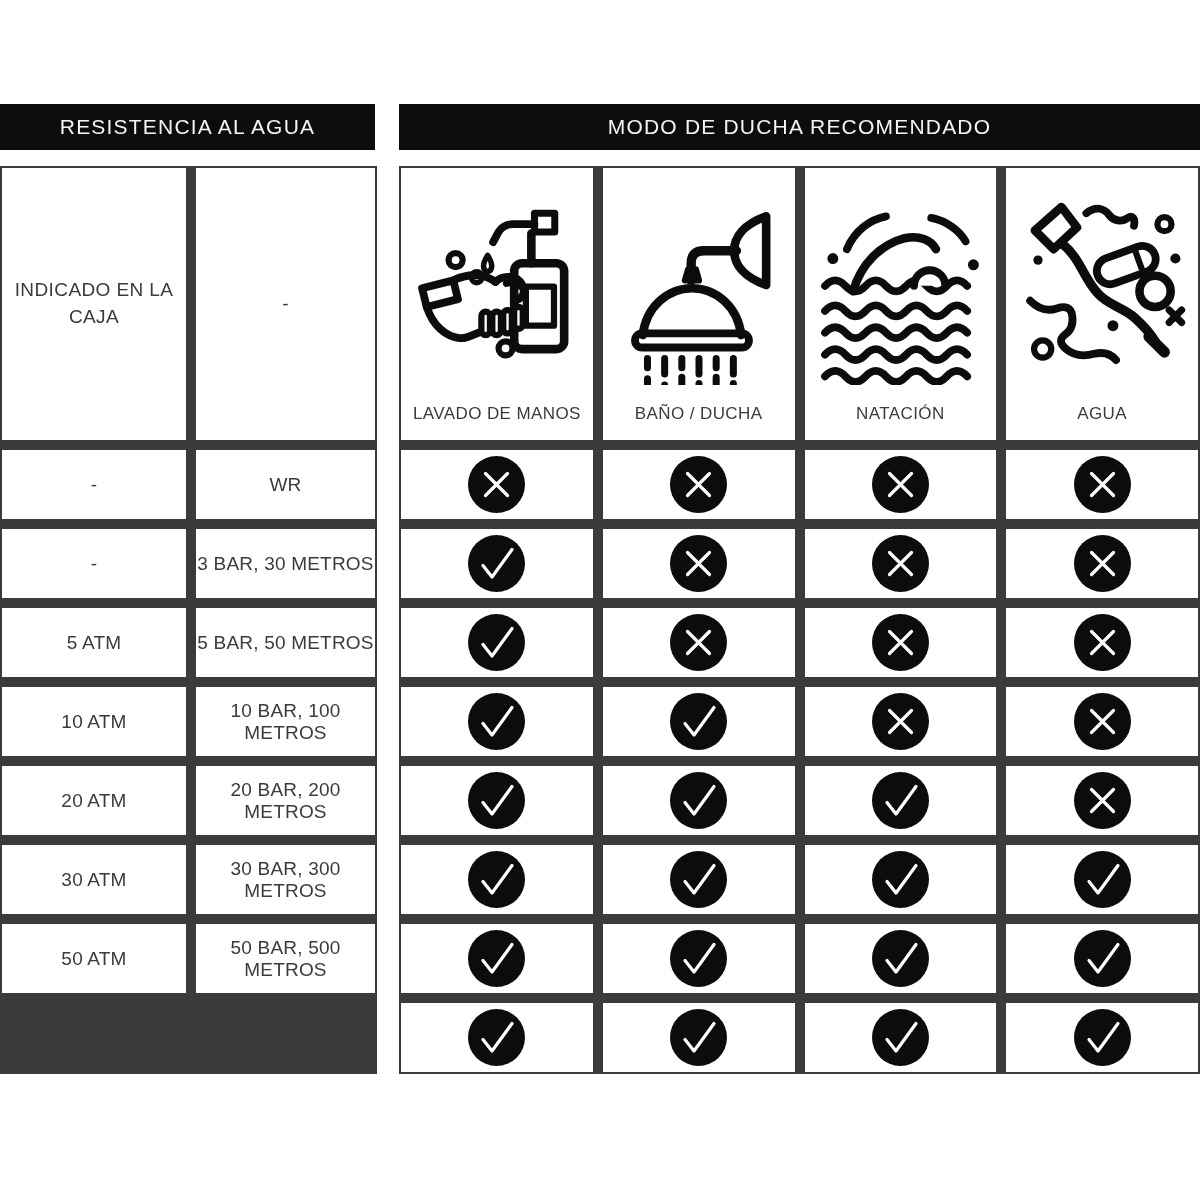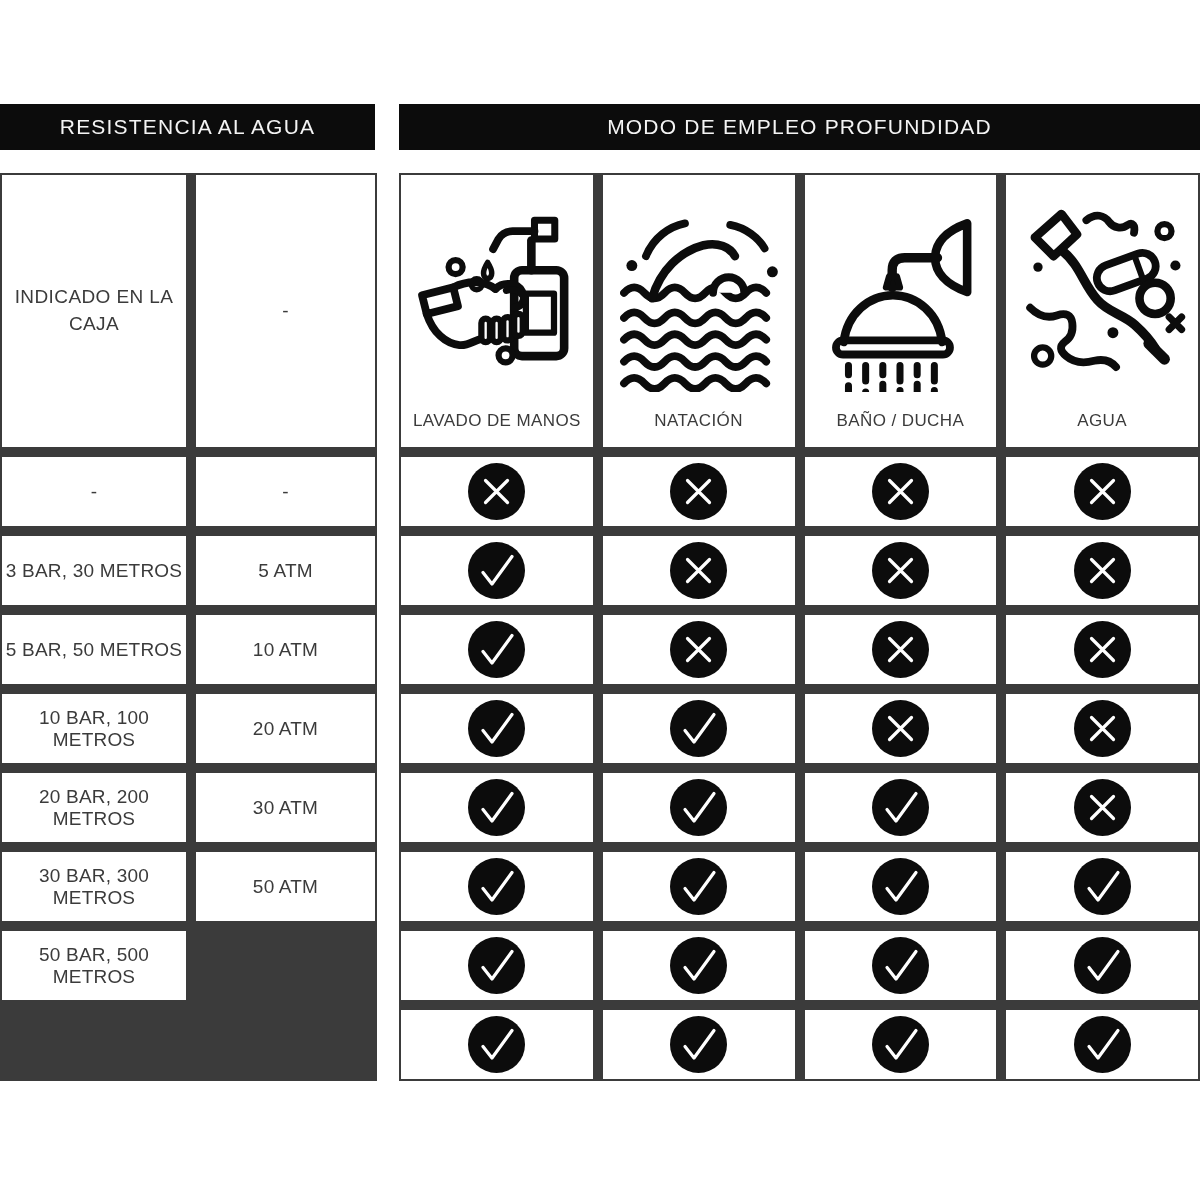--- a/index.html
+++ b/index.html
@@ -5,21 +5,21 @@
   html,body{margin:0;padding:0;background:#ffffff;}
   body{width:1200px;height:1200px;font-family:"Liberation Sans",sans-serif;}
   .canvas{position:relative;width:1200px;height:1200px;background:#fff;overflow:hidden;}
 
   .bar{position:absolute;top:104px;height:46px;background:#0c0c0c;color:#f4f4f4;
        display:flex;align-items:center;justify-content:center;
        font-size:21px;letter-spacing:1.2px;font-weight:400;}
   .bar-left{left:0;width:375px;}
   .bar-right{left:399px;width:801px;}
 
-  .tbl{position:absolute;top:173px;height:908px;display:grid;gap:10px;
+  .tbl{position:absolute;top:166px;height:908px;display:grid;gap:10px;
        background:#3b3b3b;border:2px solid #3b3b3b;box-sizing:border-box;}
   .tbl-left{left:0;width:377px;grid-template-columns:184px 1fr;grid-template-rows:272px repeat(8,1fr);}
   .tbl-right{left:399px;width:801px;grid-template-columns:repeat(4,1fr);grid-template-rows:272px repeat(8,1fr);}
 
   .cell{background:#fff;display:flex;align-items:center;justify-content:center;
         color:#3b3b3b;font-size:19px;text-align:center;}
   .head-cell{line-height:1.4;padding:0 10px;letter-spacing:0.4px;}
   .body-cell{letter-spacing:0.2px;}
 
   .icon-cell{flex-direction:column;align-items:stretch;justify-content:flex-start;}
@@ -30,27 +30,28 @@
 
   .mark-cell svg{display:block;}
 </style>
 </head>
 <body>
 
 <div class="canvas">
 
   <div class="bar bar-left">RESISTENCIA AL AGUA</div>
 
-  <div class="bar bar-right">MODO DE EMPLEO PROFUNDIDAD</div>
+  <div class="bar bar-right">MODO DE DUCHA RECOMENDADO</div>
 
   <div class="tbl tbl-left">
     <div class="cell head-cell">INDICADO EN LA CAJA</div>
 
   <div class="cell body-cell">-</div>
       <div class="cell body-cell">-</div>
+      <div class="cell body-cell">WR</div>
       <div class="cell body-cell">-</div>
       <div class="cell body-cell">3 BAR, 30 METROS</div>
       <div class="cell body-cell">5 ATM</div>
       <div class="cell body-cell">5 BAR, 50 METROS</div>
       <div class="cell body-cell">10 ATM</div>
       <div class="cell body-cell">10 BAR, 100 METROS</div>
       <div class="cell body-cell">20 ATM</div>
       <div class="cell body-cell">20 BAR, 200 METROS</div>
       <div class="cell body-cell">30 ATM</div>
       <div class="cell body-cell">30 BAR, 300 METROS</div>
@@ -84,53 +85,53 @@
    <circle cx="121" cy="213" r="9" fill="none" stroke="#0c0c0c" stroke-linecap="round" stroke-linejoin="round" stroke-width="8"></circle>
  </svg>
           </span>
         </div>
         <div class="icon-label">LAVADO DE MANOS</div>
       </div>
       <div class="cell icon-cell">
         <div class="icon-box">
           <span>
             <svg width="172" height="203" viewBox="0 0 220 260">
+   <path d="M100 126 L100 104 Q100 88 116 88 L158 88" fill="none" stroke="#0c0c0c" stroke-linecap="round" stroke-linejoin="round" stroke-width="12"></path>
+   <path d="M196 44 C168 54 155 70 155 88 C155 106 168 122 196 132 L196 44 Z" fill="none" stroke="#0c0c0c" stroke-linecap="round" stroke-linejoin="round" stroke-width="11"></path>
+   <path d="M92 126 L110 126 L106 112 L96 112 Z" fill="none" stroke="#0c0c0c" stroke-linecap="round" stroke-linejoin="round" stroke-width="8"></path>
+   <path d="M38 196 C42 160 70 136 101 136 C132 136 160 160 164 196" fill="none" stroke="#0c0c0c" stroke-linecap="round" stroke-linejoin="round" stroke-width="11"></path>
+   <rect x="28" y="194" width="146" height="18" rx="9" fill="none" stroke="#0c0c0c" stroke-linecap="round" stroke-linejoin="round" stroke-width="10"></rect>
+   <path d="M44 226 v12 M44 252 v20 M66 226 v20 M66 260 v10 M88 226 v12 M88 250 v24 M110 226 v20 M110 258 v12 M132 226 v12 M132 250 v22 M154 226 v20 M154 258 v10" fill="none" stroke="#0c0c0c" stroke-linecap="round" stroke-linejoin="round" stroke-width="9"></path>
+   <circle cx="44" cy="286" r="4.5" fill="#0c0c0c"></circle>
+   <circle cx="88" cy="288" r="4.5" fill="#0c0c0c"></circle>
+   <circle cx="132" cy="286" r="4.5" fill="#0c0c0c"></circle>
+ </svg>
+          </span>
+        </div>
+        <div class="icon-label">BAÑO / DUCHA</div>
+      </div>
+      <div class="cell icon-cell">
+        <div class="icon-box">
+          <span>
+            <svg width="172" height="203" viewBox="0 0 220 260">
    <path d="M42 86 C52 62 72 48 92 44" fill="none" stroke="#0c0c0c" stroke-linecap="round" stroke-linejoin="round" stroke-width="10"></path>
    <path d="M150 46 C170 50 186 62 194 76" fill="none" stroke="#0c0c0c" stroke-linecap="round" stroke-linejoin="round" stroke-width="10"></path>
    <circle cx="24" cy="98" r="7" fill="#0c0c0c"></circle>
    <circle cx="204" cy="106" r="7" fill="#0c0c0c"></circle>
    <path d="M14 133 q13 -14 26 0 q13 14 26 0 q13 -14 26 0 q13 14 26 0 q13 -14 26 0 q13 14 26 0 q13 -14 26 0" fill="none" stroke="#0c0c0c" stroke-linecap="round" stroke-linejoin="round" stroke-width="10"></path>
    <path d="M50 140 C60 104 86 80 116 72 C134 68 150 74 156 86" fill="none" stroke="#0c0c0c" stroke-linecap="round" stroke-linejoin="round" stroke-width="11"></path>
    <path d="M128 133 A20 20 0 1 1 168 133" fill="#ffffff" stroke="#0c0c0c" stroke-width="10" stroke-linecap="round"></path>
    <path d="M14 165 q13 -14 26 0 q13 14 26 0 q13 -14 26 0 q13 14 26 0 q13 -14 26 0 q13 14 26 0 q13 -14 26 0" fill="none" stroke="#0c0c0c" stroke-linecap="round" stroke-linejoin="round" stroke-width="10"></path>
    <path d="M14 193 q13 -14 26 0 q13 14 26 0 q13 -14 26 0 q13 14 26 0 q13 -14 26 0 q13 14 26 0 q13 -14 26 0" fill="none" stroke="#0c0c0c" stroke-linecap="round" stroke-linejoin="round" stroke-width="10"></path>
    <path d="M14 221 q13 -14 26 0 q13 14 26 0 q13 -14 26 0 q13 14 26 0 q13 -14 26 0 q13 14 26 0 q13 -14 26 0" fill="none" stroke="#0c0c0c" stroke-linecap="round" stroke-linejoin="round" stroke-width="10"></path>
    <path d="M14 249 q13 -14 26 0 q13 14 26 0 q13 -14 26 0 q13 14 26 0 q13 -14 26 0 q13 14 26 0 q13 -14 26 0" fill="none" stroke="#0c0c0c" stroke-linecap="round" stroke-linejoin="round" stroke-width="10"></path>
  </svg>
           </span>
         </div>
         <div class="icon-label">NATACIÓN</div>
-      </div>
-      <div class="cell icon-cell">
-        <div class="icon-box">
-          <span>
-            <svg width="172" height="203" viewBox="0 0 220 260">
-   <path d="M100 126 L100 104 Q100 88 116 88 L158 88" fill="none" stroke="#0c0c0c" stroke-linecap="round" stroke-linejoin="round" stroke-width="12"></path>
-   <path d="M196 44 C168 54 155 70 155 88 C155 106 168 122 196 132 L196 44 Z" fill="none" stroke="#0c0c0c" stroke-linecap="round" stroke-linejoin="round" stroke-width="11"></path>
-   <path d="M92 126 L110 126 L106 112 L96 112 Z" fill="none" stroke="#0c0c0c" stroke-linecap="round" stroke-linejoin="round" stroke-width="8"></path>
-   <path d="M38 196 C42 160 70 136 101 136 C132 136 160 160 164 196" fill="none" stroke="#0c0c0c" stroke-linecap="round" stroke-linejoin="round" stroke-width="11"></path>
-   <rect x="28" y="194" width="146" height="18" rx="9" fill="none" stroke="#0c0c0c" stroke-linecap="round" stroke-linejoin="round" stroke-width="10"></rect>
-   <path d="M44 226 v12 M44 252 v20 M66 226 v20 M66 260 v10 M88 226 v12 M88 250 v24 M110 226 v20 M110 258 v12 M132 226 v12 M132 250 v22 M154 226 v20 M154 258 v10" fill="none" stroke="#0c0c0c" stroke-linecap="round" stroke-linejoin="round" stroke-width="9"></path>
-   <circle cx="44" cy="286" r="4.5" fill="#0c0c0c"></circle>
-   <circle cx="88" cy="288" r="4.5" fill="#0c0c0c"></circle>
-   <circle cx="132" cy="286" r="4.5" fill="#0c0c0c"></circle>
- </svg>
-          </span>
-        </div>
-        <div class="icon-label">BAÑO / DUCHA</div>
       </div>
       <div class="cell icon-cell">
         <div class="icon-box">
           <span>
             <svg width="172" height="203" viewBox="0 0 220 260">
    <path d="M90 40 C102 30 113 34 119 42 C125 50 135 52 143 46 C149 42 153 47 151 56" fill="none" stroke="#0c0c0c" stroke-linecap="round" stroke-linejoin="round" stroke-width="10"></path>
    <circle cx="190" cy="54" r="9" fill="none" stroke="#0c0c0c" stroke-linecap="round" stroke-linejoin="round" stroke-width="8"></circle>
    <circle cx="204" cy="98" r="6.5" fill="#0c0c0c"></circle>
    <circle cx="28" cy="100" r="6" fill="#0c0c0c"></circle>
    <path d="M24 62 L58 32 L78 58 L48 86 Z" fill="none" stroke="#0c0c0c" stroke-linecap="round" stroke-linejoin="round" stroke-width="11"></path>

